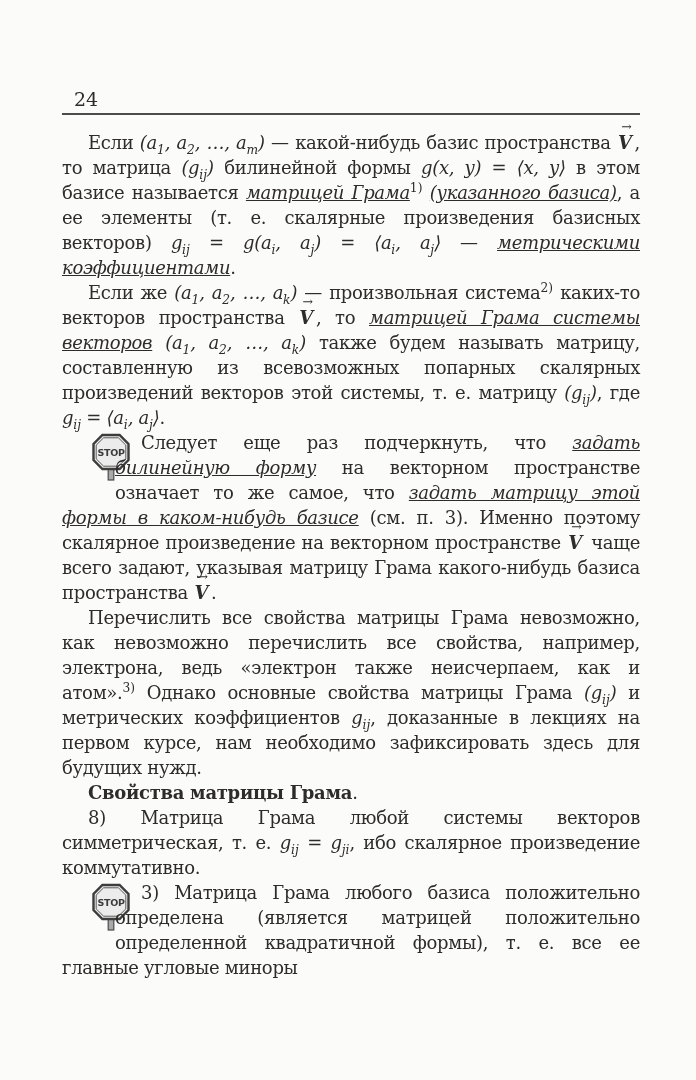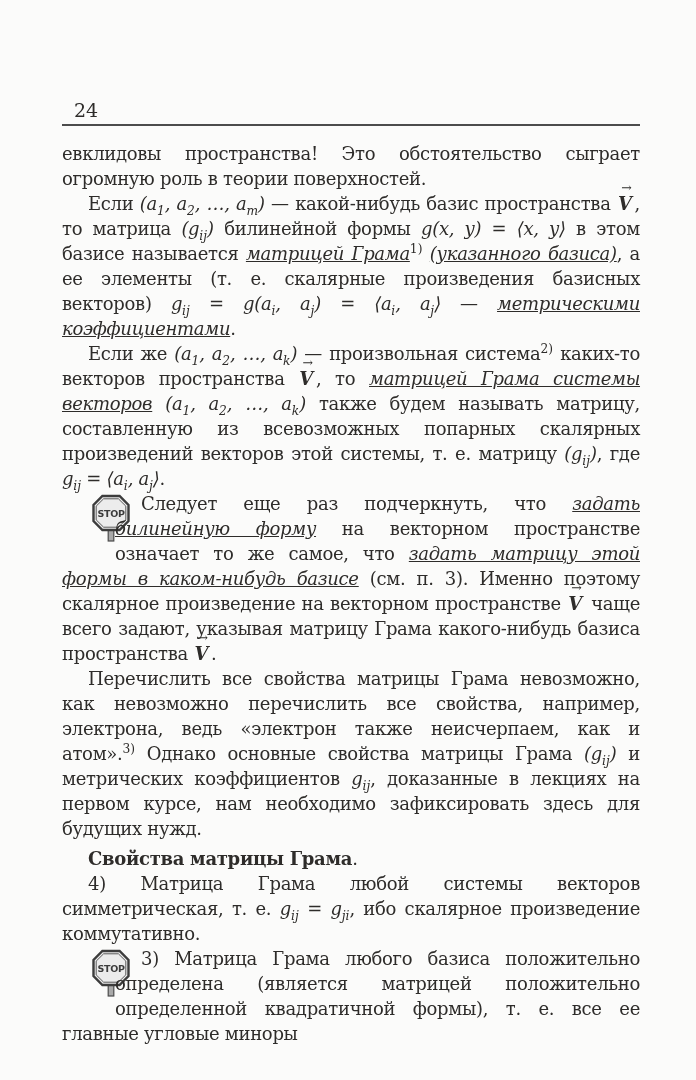--- a/index.html
+++ b/index.html
@@ -22,21 +22,21 @@
     box-sizing:border-box;
   }
   .inner{
     padding:86px 56px 0 62px;
     box-sizing:border-box;
   }
   
   .runhead{
     position:relative;
     border-bottom:2px solid var(--rule);
-    padding-bottom:14px;
+    padding-bottom:3px;
     height:24px;
   }
   .page-number{
     position:absolute;left:12px;bottom:3px;
     font-size:19px;
   }
   .chapter-title{
     display:block;text-align:center;
     font-style:italic;
     font-size:18px;
@@ -46,21 +46,21 @@
   
   .bodytext{
     margin-top:15px;
     font-size:18px;
     line-height:25px;
     letter-spacing:-0.3px;
     text-align:justify;
   }
   .para{margin:0;}
   .para.indent{text-indent:26px;}
-  .para.heading{margin-top:5px;}
+  .para.heading{}
   .s-i{font-style:italic;text-decoration:underline;}
   .s-b{font-weight:bold;}
   .s-m{font-style:italic;}
   sub.s-sub{font-style:italic;font-size:0.68em;letter-spacing:0;line-height:0;}
   sup.s-sup{font-size:0.68em;line-height:0;letter-spacing:0;}
   .s-vec{
     position:relative;display:inline-block;
     font-style:italic;font-weight:600;
     margin:0 3px 0 1px;text-indent:0;
   }
@@ -81,34 +81,33 @@
 <body>
 
 <div class="page">
   <div class="inner">
 
     <div class="runhead">
       <span class="page-number">24</span>
     </div>
 
     <div class="bodytext">
-        <p class="para"><span>евклидовы пространства! Это обстоятельство сыграет огромную роль в теории поверхностей.</span></p>
         <p class="para indent"><span>Если </span><span class="s-m">(a</span><sub class="s-sub">1</sub><span class="s-m">, a</span><sub class="s-sub">2</sub><span class="s-m">, …, a</span><sub class="s-sub">m</sub><span class="s-m">)</span><span> — какой-нибудь базис пространства </span><span class="s-vec">V</span><span>, то матрица </span><span class="s-m">(g</span><sub class="s-sub">ij</sub><span class="s-m">)</span><span> билинейной формы </span><span class="s-m">g(x, y) = ⟨x, y⟩</span><span> в этом базисе называется </span><span class="s-i">матрицей Грама</span><sup class="s-sup">1)</sup><span> </span><span class="s-i">(указанного базиса)</span><span>, а ее элементы (т. е. скалярные произведения базисных векторов) </span><span class="s-m">g</span><sub class="s-sub">ij</sub><span class="s-m"> = g(a</span><sub class="s-sub">i</sub><span class="s-m">, a</span><sub class="s-sub">j</sub><span class="s-m">) = ⟨a</span><sub class="s-sub">i</sub><span class="s-m">, a</span><sub class="s-sub">j</sub><span class="s-m">⟩</span><span> — </span><span class="s-i">метрическими коэффициентами</span><span>.</span></p>
         <p class="para indent"><span>Если же </span><span class="s-m">(a</span><sub class="s-sub">1</sub><span class="s-m">, a</span><sub class="s-sub">2</sub><span class="s-m">, …, a</span><sub class="s-sub">k</sub><span class="s-m">)</span><span> — произвольная система</span><sup class="s-sup">2)</sup><span> каких-то векторов пространства </span><span class="s-vec">V</span><span>, то </span><span class="s-i">матрицей Грама системы векторов</span><span> </span><span class="s-m">(a</span><sub class="s-sub">1</sub><span class="s-m">, a</span><sub class="s-sub">2</sub><span class="s-m">, …, a</span><sub class="s-sub">k</sub><span class="s-m">)</span><span> также будем называть матрицу, составленную из всевозможных попарных скалярных произведений векторов этой системы, т. е. матрицу </span><span class="s-m">(g</span><sub class="s-sub">ij</sub><span class="s-m">)</span><span>, где </span><span class="s-m">g</span><sub class="s-sub">ij</sub><span class="s-m"> = ⟨a</span><sub class="s-sub">i</sub><span class="s-m">, a</span><sub class="s-sub">j</sub><span class="s-m">⟩</span><span>.</span></p>
         <p class="para indent"><span class="stop-wrap">
     <svg width="42" height="50" viewBox="0 0 42 50" aria-hidden="true">
       <rect x="18.2" y="33" width="5.6" height="14" fill="#a9a9a9" stroke="#4c4c4c" stroke-width="1.2"></rect>
       <polygon points="12.4,2 29.6,2 38.5,10.9 38.5,27.1 29.6,36 12.4,36 3.5,27.1 3.5,10.9" fill="#ececec" stroke="#3c3c3c" stroke-width="2.4"></polygon>
       <polygon points="13.6,4.8 28.4,4.8 35.8,12.1 35.8,25.9 28.4,33.2 13.6,33.2 6.2,25.9 6.2,12.1" fill="none" stroke="#5a5a5a" stroke-width="1"></polygon>
       <text class="stop-label" x="21" y="22.6" text-anchor="middle" font-family="DejaVu Sans, sans-serif" font-size="9.5" font-weight="bold" fill="#3c3c3c">STOP</text>
     </svg>
   </span><span>Следует еще раз подчеркнуть, что </span><span class="s-i">задать билинейную форму</span><span> на векторном пространстве означает то же самое, что </span><span class="s-i">задать матрицу этой формы в каком-нибудь базисе</span><span> (см. п. 3). Именно поэтому скалярное произведение на векторном пространстве </span><span class="s-vec">V</span><span> чаще всего задают, указывая матрицу Грама какого-нибудь базиса пространства </span><span class="s-vec">V</span><span>.</span></p>
         <p class="para indent"><span>Перечислить все свойства матрицы Грама невозможно, как невозможно перечислить все свойства, например, электрона, ведь «электрон также неисчерпаем, как и атом».</span><sup class="s-sup">3)</sup><span> Однако основные свойства матрицы Грама </span><span class="s-m">(g</span><sub class="s-sub">ij</sub><span class="s-m">)</span><span> и метрических коэффициентов </span><span class="s-m">g</span><sub class="s-sub">ij</sub><span>, доказанные в лекциях на первом курсе, нам необходимо зафиксировать здесь для будущих нужд.</span></p>
         <p class="para indent heading"><span class="s-b">Свойства матрицы Грама</span><span>.</span></p>
-        <p class="para indent"><span>4) Матрица Грама любой системы векторов симметрическая, т. е. </span><span class="s-m">g</span><sub class="s-sub">ij</sub><span class="s-m"> = g</span><sub class="s-sub">ji</sub><span>, ибо скалярное произведение коммутативно.</span></p>
+        <p class="para indent"><span>8) Матрица Грама любой системы векторов симметрическая, т. е. </span><span class="s-m">g</span><sub class="s-sub">ij</sub><span class="s-m"> = g</span><sub class="s-sub">ji</sub><span>, ибо скалярное произведение коммутативно.</span></p>
         <p class="para indent"><span class="stop-wrap">
     <svg width="42" height="50" viewBox="0 0 42 50" aria-hidden="true">
       <rect x="18.2" y="33" width="5.6" height="14" fill="#a9a9a9" stroke="#4c4c4c" stroke-width="1.2"></rect>
       <polygon points="12.4,2 29.6,2 38.5,10.9 38.5,27.1 29.6,36 12.4,36 3.5,27.1 3.5,10.9" fill="#ececec" stroke="#3c3c3c" stroke-width="2.4"></polygon>
       <polygon points="13.6,4.8 28.4,4.8 35.8,12.1 35.8,25.9 28.4,33.2 13.6,33.2 6.2,25.9 6.2,12.1" fill="none" stroke="#5a5a5a" stroke-width="1"></polygon>
       <text class="stop-label" x="21" y="22.6" text-anchor="middle" font-family="DejaVu Sans, sans-serif" font-size="9.5" font-weight="bold" fill="#3c3c3c">STOP</text>
     </svg>
   </span><span>3) Матрица Грама любого базиса положительно определена (является матрицей положительно определенной квадратичной формы), т. е. все ее главные угловые миноры</span></p>
       </div>
 

